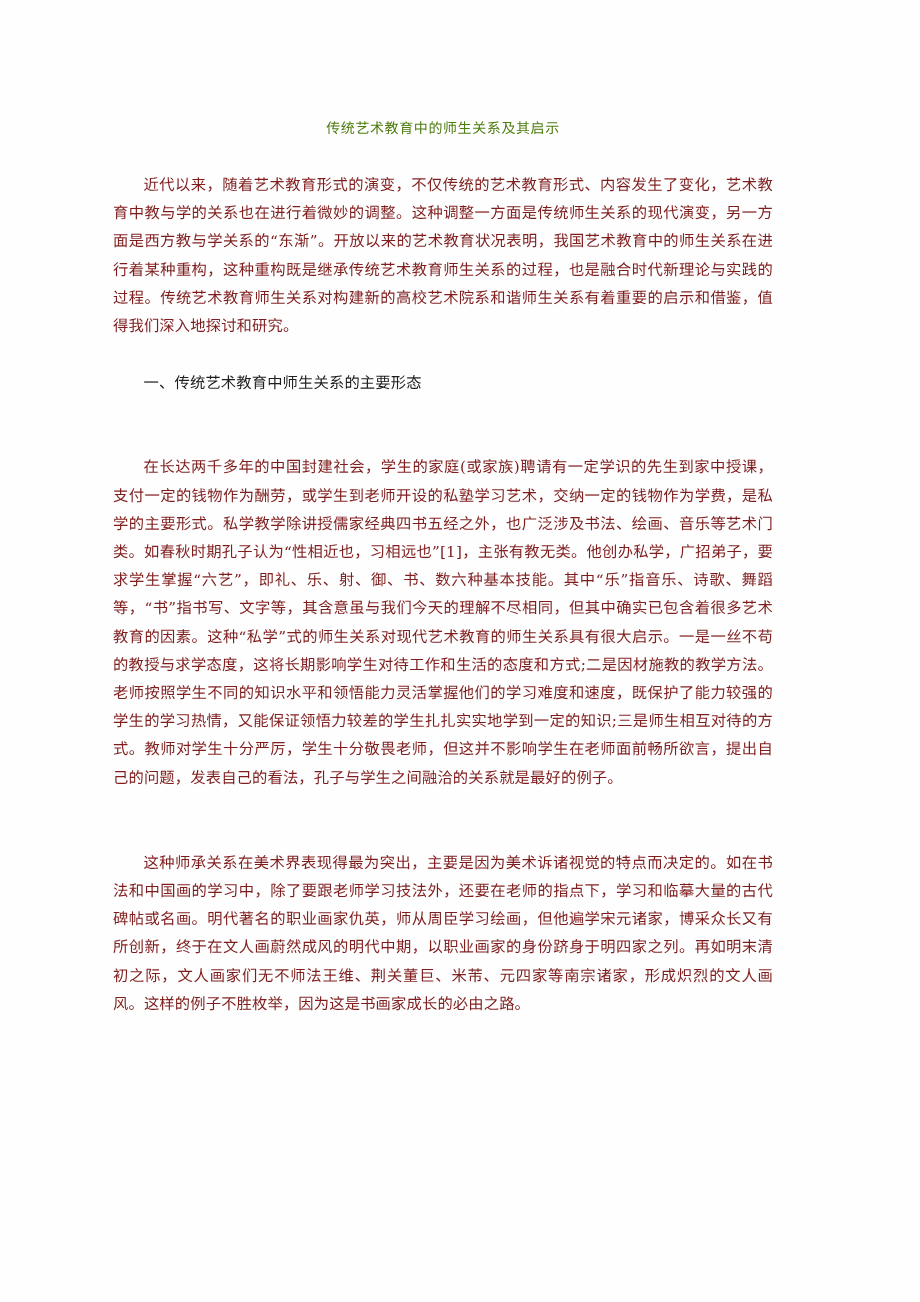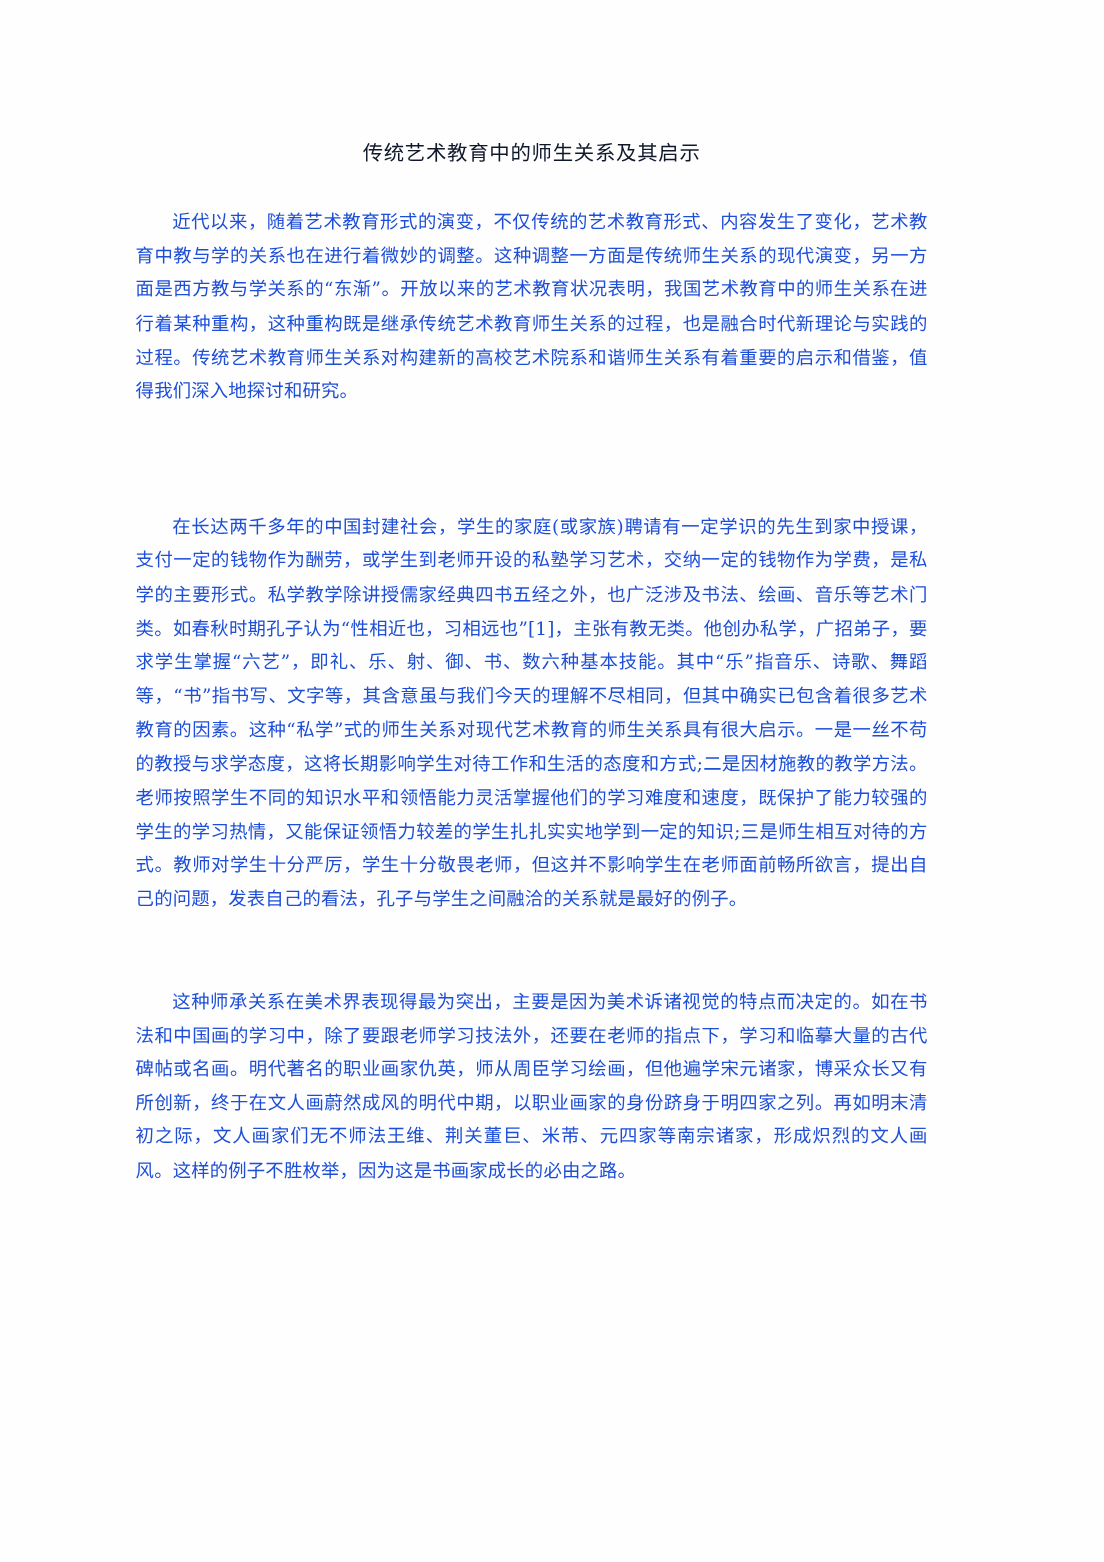--- a/index.html
+++ b/index.html
@@ -25,38 +25,38 @@
     padding: 0;
   }
   .content {
     position: absolute;
     left: 113px;
     top: 0;
     width: 660px;
   }
   .doc-title {
     text-align: center;
-    font-size: 17px;
+    font-size: 14px;
     line-height: 26px;
     letter-spacing: 0.6px;
-    color: #0f172a;
+    color: #4d7c0f;
     margin: 0;
     padding-top: 115px;
     font-weight: normal;
     font-family: "DejaVu Serif", "Liberation Serif", serif;
   }
   .para {
     font-size: 15.3px;
     line-height: 28.2px;
     text-align: justify;
     text-justify: inter-ideograph;
     text-indent: 2em;
     margin: 0;
     letter-spacing: 0.15px;
-    color: #1d4ed8;
+    color: #7f1d1d;
     word-break: break-all;
   }
   .heading {
     font-size: 15.3px;
     line-height: 28.2px;
     text-align: left;
     text-indent: 2em;
     margin: 0;
     letter-spacing: 0.15px;
     color: #1e1e1e;
@@ -84,20 +84,21 @@
   <div class="content">
 
     <h1 class="doc-title">传统艺术教育中的师生关系及其启示</h1>
 
     <div class="spacer gap-title"></div>
 
     <p class="para">近代以来，随着艺术教育形式的演变，不仅传统的艺术教育形式、内容发生了变化，艺术教育中教与学的关系也在进行着微妙的调整。这种调整一方面是传统师生关系的现代演变，另一方面是西方教与学关系的“东渐”。开放以来的艺术教育状况表明，我国艺术教育中的师生关系在进行着某种重构，这种重构既是继承传统艺术教育师生关系的过程，也是融合时代新理论与实践的过程。传统艺术教育师生关系对构建新的高校艺术院系和谐师生关系有着重要的启示和借鉴，值得我们深入地探讨和研究。</p>
 
     <div class="spacer gap-md"></div>
 
+    <h2 class="heading">一、传统艺术教育中师生关系的主要形态</h2>
 
     <div class="spacer gap-sm"></div>
 
 
     <div class="spacer gap-sm"></div>
 
     <p class="para">在长达两千多年的中国封建社会，学生的家庭(或家族)聘请有一定学识的先生到家中授课，支付一定的钱物作为酬劳，或学生到老师开设的私塾学习艺术，交纳一定的钱物作为学费，是私学的主要形式。私学教学除讲授儒家经典四书五经之外，也广泛涉及书法、绘画、音乐等艺术门类。如春秋时期孔子认为“性相近也，习相远也”[1]，主张有教无类。他创办私学，广招弟子，要求学生掌握“六艺”，即礼、乐、射、御、书、数六种基本技能。其中“乐”指音乐、诗歌、舞蹈等，“书”指书写、文字等，其含意虽与我们今天的理解不尽相同，但其中确实已包含着很多艺术教育的因素。这种“私学”式的师生关系对现代艺术教育的师生关系具有很大启示。一是一丝不苟的教授与求学态度，这将长期影响学生对待工作和生活的态度和方式;二是因材施教的教学方法。老师按照学生不同的知识水平和领悟能力灵活掌握他们的学习难度和速度，既保护了能力较强的学生的学习热情，又能保证领悟力较差的学生扎扎实实地学到一定的知识;三是师生相互对待的方式。教师对学生十分严厉，学生十分敬畏老师，但这并不影响学生在老师面前畅所欲言，提出自己的问题，发表自己的看法，孔子与学生之间融洽的关系就是最好的例子。</p>
 
     <div class="spacer gap-md"></div>
 

